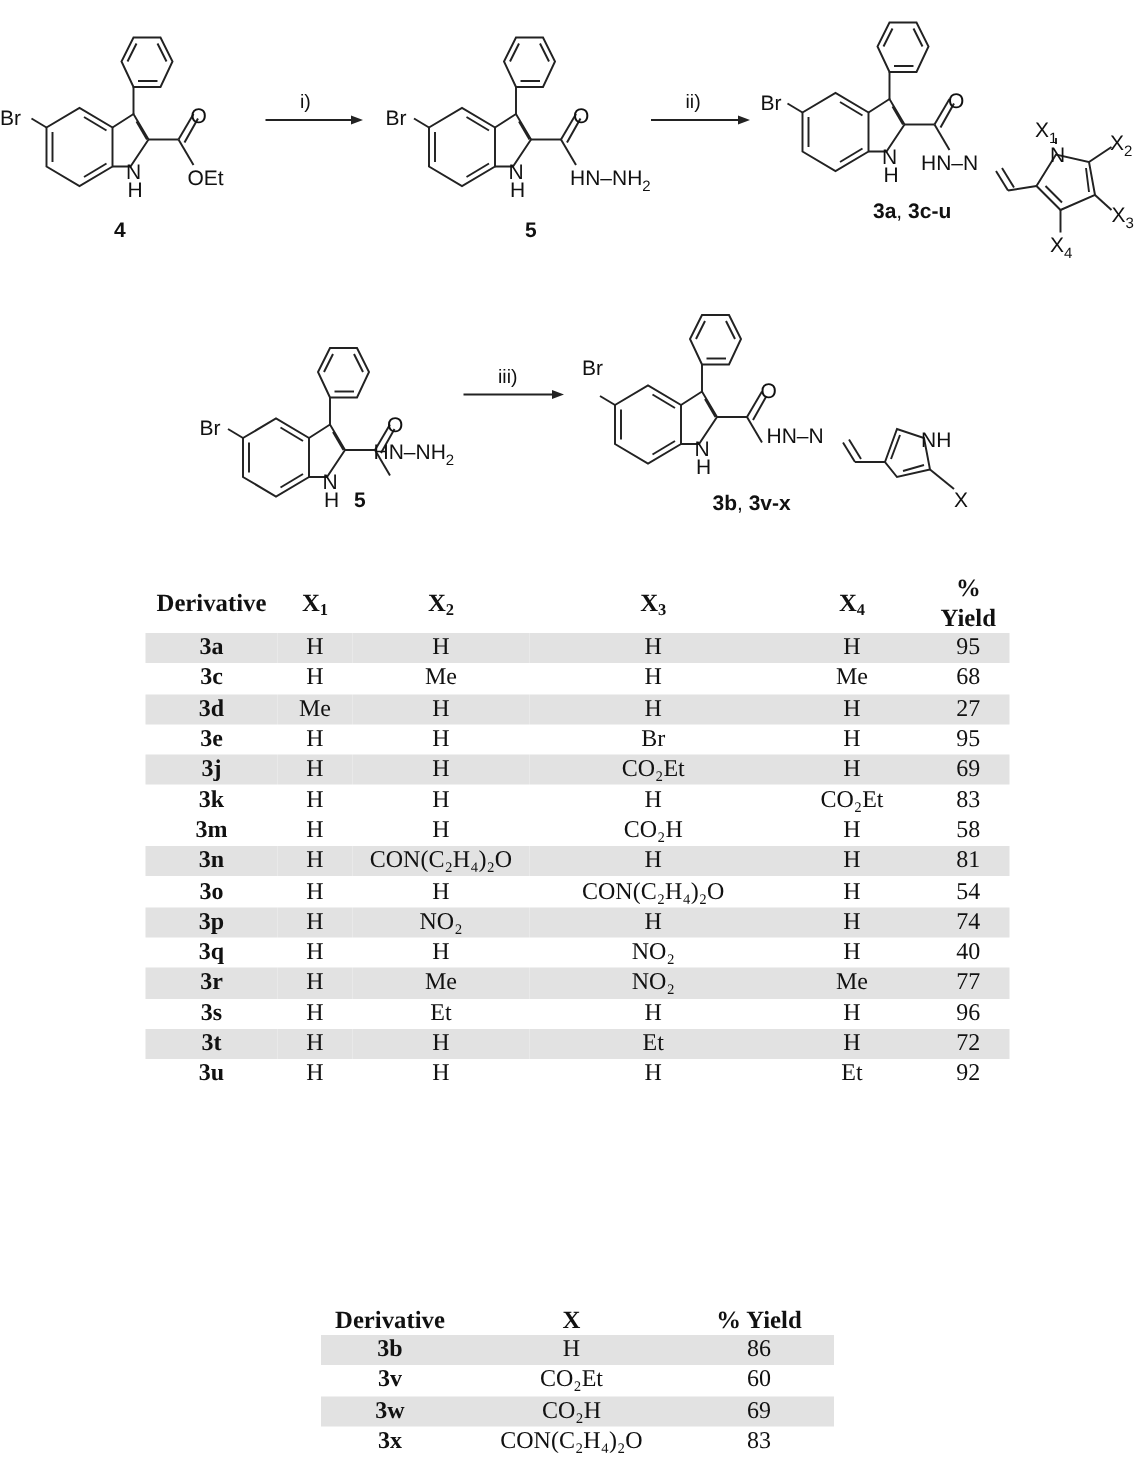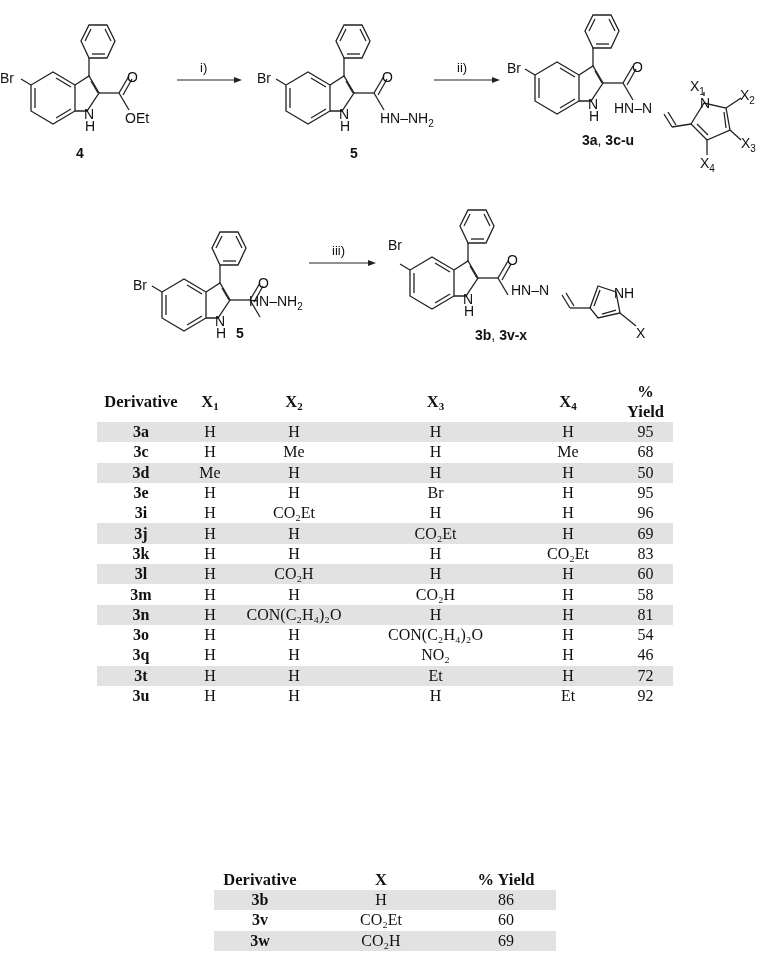--- a/index.html
+++ b/index.html
@@ -188,93 +188,101 @@
         <td>H</td>
         <td>Me</td>
         <td>68</td>
       </tr>
       <tr class="shade">
         <td class="der">3d</td>
         <td>Me</td>
         <td>H</td>
         <td>H</td>
         <td>H</td>
-        <td>50</td>
+        <td>27</td>
       </tr>
       <tr>
         <td class="der">3e</td>
         <td>H</td>
         <td>H</td>
         <td>Br</td>
         <td>H</td>
         <td>95</td>
-      </tr>
-      <tr>
-        <td class="der">3i</td>
-        <td>H</td>
-        <td>CO₂Et</td>
-        <td>H</td>
-        <td>H</td>
-        <td>96</td>
       </tr>
       <tr class="shade">
         <td class="der">3j</td>
         <td>H</td>
         <td>H</td>
         <td>CO₂Et</td>
         <td>H</td>
         <td>69</td>
       </tr>
       <tr>
         <td class="der">3k</td>
         <td>H</td>
         <td>H</td>
         <td>H</td>
         <td>CO₂Et</td>
         <td>83</td>
       </tr>
-      <tr class="shade">
-        <td class="der">3l</td>
+      <tr>
+        <td class="der">3m</td>
+        <td>H</td>
         <td>H</td>
         <td>CO₂H</td>
         <td>H</td>
-        <td>H</td>
-        <td>60</td>
-      </tr>
-      <tr>
-        <td class="der">3m</td>
-        <td>H</td>
-        <td>H</td>
-        <td>CO₂H</td>
-        <td>H</td>
         <td>58</td>
       </tr>
       <tr class="shade">
         <td class="der">3n</td>
         <td>H</td>
         <td>CON(C₂H₄)₂O</td>
         <td>H</td>
         <td>H</td>
         <td>81</td>
       </tr>
       <tr>
         <td class="der">3o</td>
         <td>H</td>
         <td>H</td>
         <td>CON(C₂H₄)₂O</td>
         <td>H</td>
         <td>54</td>
       </tr>
+      <tr class="shade">
+        <td class="der">3p</td>
+        <td>H</td>
+        <td>NO₂</td>
+        <td>H</td>
+        <td>H</td>
+        <td>74</td>
+      </tr>
       <tr>
         <td class="der">3q</td>
         <td>H</td>
         <td>H</td>
         <td>NO₂</td>
         <td>H</td>
-        <td>46</td>
+        <td>40</td>
+      </tr>
+      <tr class="shade">
+        <td class="der">3r</td>
+        <td>H</td>
+        <td>Me</td>
+        <td>NO₂</td>
+        <td>Me</td>
+        <td>77</td>
+      </tr>
+      <tr>
+        <td class="der">3s</td>
+        <td>H</td>
+        <td>Et</td>
+        <td>H</td>
+        <td>H</td>
+        <td>96</td>
       </tr>
       <tr class="shade">
         <td class="der">3t</td>
         <td>H</td>
         <td>H</td>
         <td>Et</td>
         <td>H</td>
         <td>72</td>
       </tr>
       <tr>
@@ -310,14 +318,19 @@
       <tr>
         <td class="der">3v</td>
         <td>CO₂Et</td>
         <td>60</td>
       </tr>
       <tr class="shade">
         <td class="der">3w</td>
         <td>CO₂H</td>
         <td>69</td>
       </tr>
+      <tr>
+        <td class="der">3x</td>
+        <td>CON(C₂H₄)₂O</td>
+        <td>83</td>
+      </tr>
     </tbody>
 </table>
 
 </body></html>

